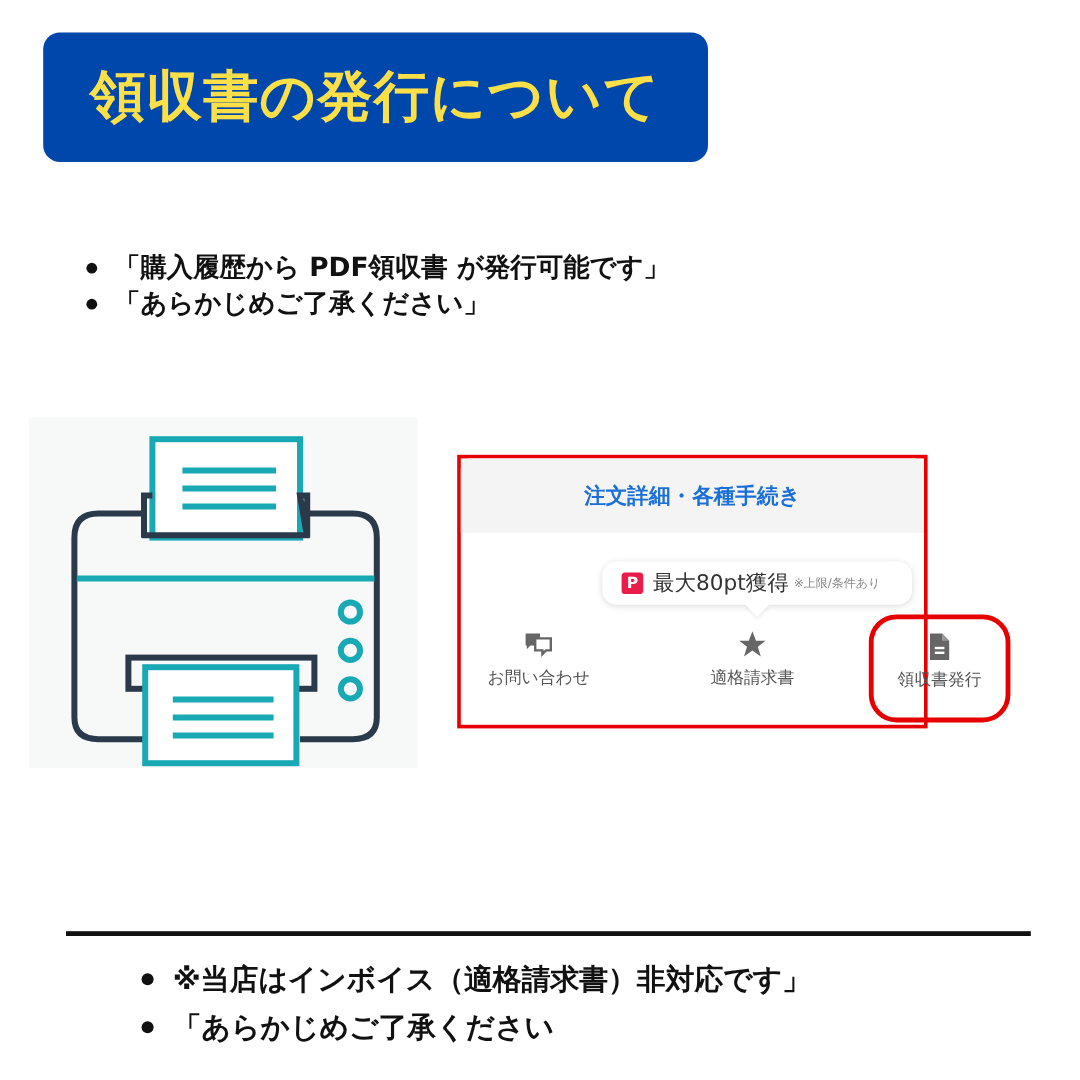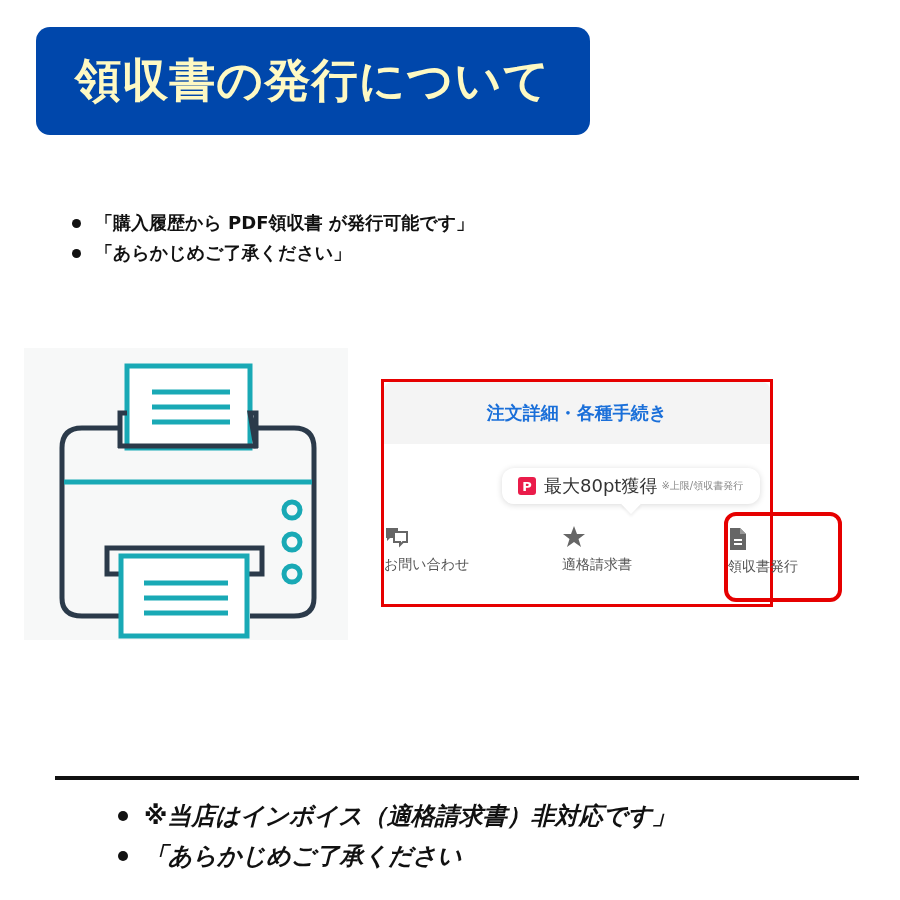--- a/index.html
+++ b/index.html
@@ -5,29 +5,29 @@
     * { box-sizing: border-box; margin: 0; padding: 0; }
     html, body { width: 900px; height: 900px; background: #ffffff; overflow: hidden; }
     body { position: relative; font-family: "DejaVu Sans", "Liberation Sans", sans-serif; color: #111; }
 
     .title-banner {
       position: absolute; left: 36px; top: 27px; width: 554px; height: 108px;
       background: #0047ab; border-radius: 14px;
       display: flex; align-items: center; justify-content: center;
     }
     .title-banner span {
-      color: #fef9c3; font-size: 46px; font-weight: bold; letter-spacing: 1px;
+      color: #fde047; font-size: 46px; font-weight: bold; letter-spacing: 1px;
     }
 
     .bullets { position: absolute; list-style: none; }
     .bullets li { display: flex; align-items: center; font-weight: bold; color: #111; }
     .bullets li .dot { display: inline-block; border-radius: 50%; background: #111; flex: none; }
 
     .top-bullets { left: 72px; top: 208px; }
-    .top-bullets li { font-size: 18px; height: 30px; }
+    .top-bullets li { font-size: 22px; height: 30px; }
     .top-bullets li .dot { width: 9px; height: 9px; margin-right: 14px; }
 
     .printer-box {
       position: absolute; left: 24px; top: 348px; width: 324px; height: 292px;
       background: #f7f8f8;
     }
 
     .panel {
       position: absolute; left: 381px; top: 379px; width: 392px; height: 228px;
       border: 3px solid #e60000; background: #ffffff;
@@ -52,34 +52,34 @@
       width: 18px; height: 18px; background: #ea1c4a; border-radius: 3px; color: #fff;
       font-size: 13px; font-weight: bold; display: flex; align-items: center; justify-content: center;
       margin-right: 8px; flex: none;
     }
     .tooltip .main { font-size: 18px; color: #333; }
     .tooltip .note { font-size: 10px; color: #888; margin-left: 4px; }
 
     .actions { position: absolute; left: 0; top: 134px; width: 100%; height: 80px; }
     .action {
       position: absolute; top: 0; width: 130px; height: 80px;
-      display: flex; flex-direction: column; align-items: flex-start; justify-content: flex-start; padding-top: 8px;
+      display: flex; flex-direction: column; align-items: center; justify-content: flex-start; padding-top: 8px;
     }
     .action .icon { height: 26px; display: flex; align-items: center; justify-content: center; color: #666; }
     .action .label { font-size: 14px; color: #555; margin-top: 6px; }
     .act-1 { left: 0; }
     .act-2 { left: 178px; }
-    .act-3 { left: 340px; top: -4px; width: 118px; height: 90px; border: 4px solid #e60000; border-radius: 12px; padding-top: 10px; }
+    .act-3 { left: 340px; top: -4px; width: 118px; height: 90px; border: 4px solid #e60000; border-radius: 23px; padding-top: 10px; }
 
     .divider {
       position: absolute; left: 55px; top: 776px; width: 804px; height: 4px; background: #111;
     }
 
     .bottom-bullets { left: 118px; top: 796px; }
-    .bottom-bullets li { font-size: 24px; height: 40px; font-style: italic; }
+    .bottom-bullets li { font-size: 24px; height: 40px; }
     .bottom-bullets li .dot { width: 10px; height: 10px; margin-right: 16px; }
   </style>
 </head>
 <body>
 
 <div class="title-banner">
   <span>領収書の発行について</span>
 </div>
 
 <ul class="bullets top-bullets">
@@ -121,21 +121,21 @@
 </div>
 
 <div class="panel">
   <div class="panel-header">
     <span>注文詳細・各種手続き</span>
   </div>
 
   <div class="tooltip">
     <span class="paypay-icon">P</span>
     <span class="main">最大80pt獲得</span>
-    <span class="note">※上限/領収書発行</span>
+    <span class="note">※上限/条件あり</span>
   </div>
 
   <div class="actions">
     <div class="action act-1">
       <span class="icon">
         <svg width="26" height="22" viewBox="0 0 26 22">
           <path d="M2 2 H14 V12 H6 L3 15 V12 H2 Z" fill="#666"></path>
           <path d="M10 6 H23 V16 H19 L16 19 V16 H10 Z" fill="#fff" stroke="#666" stroke-width="2"></path>
         </svg>
       </span>

